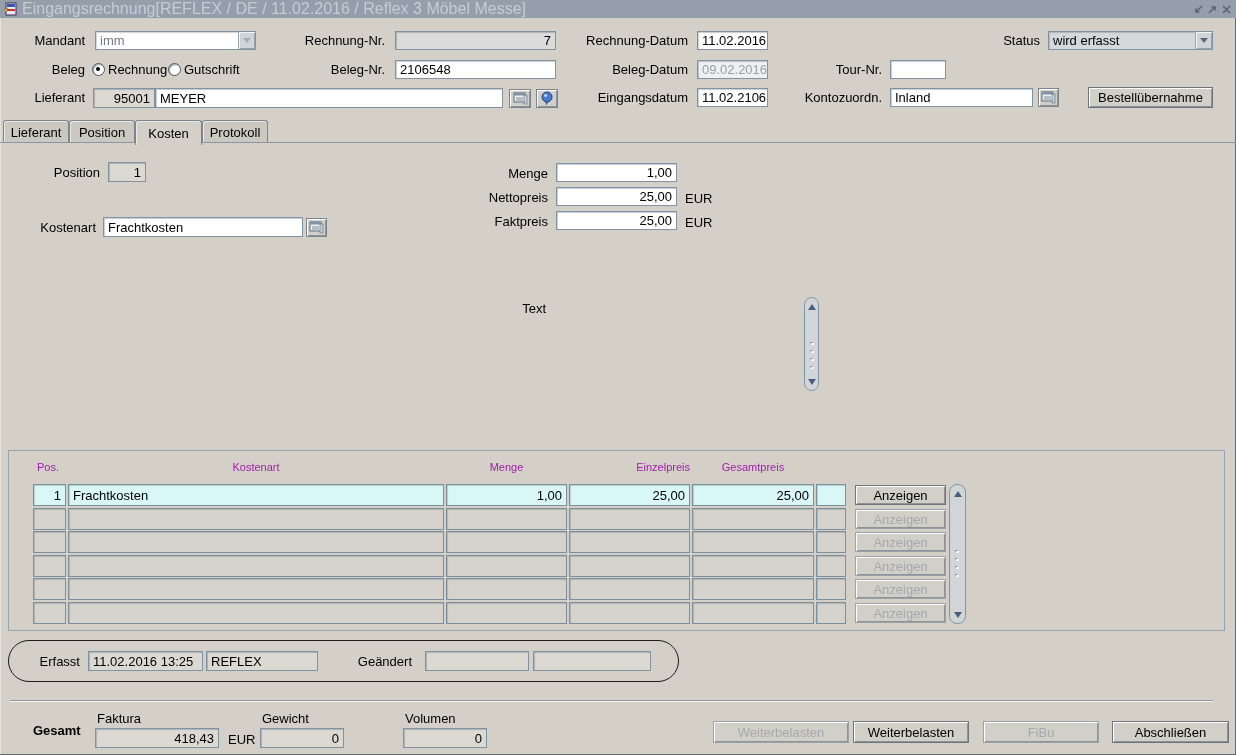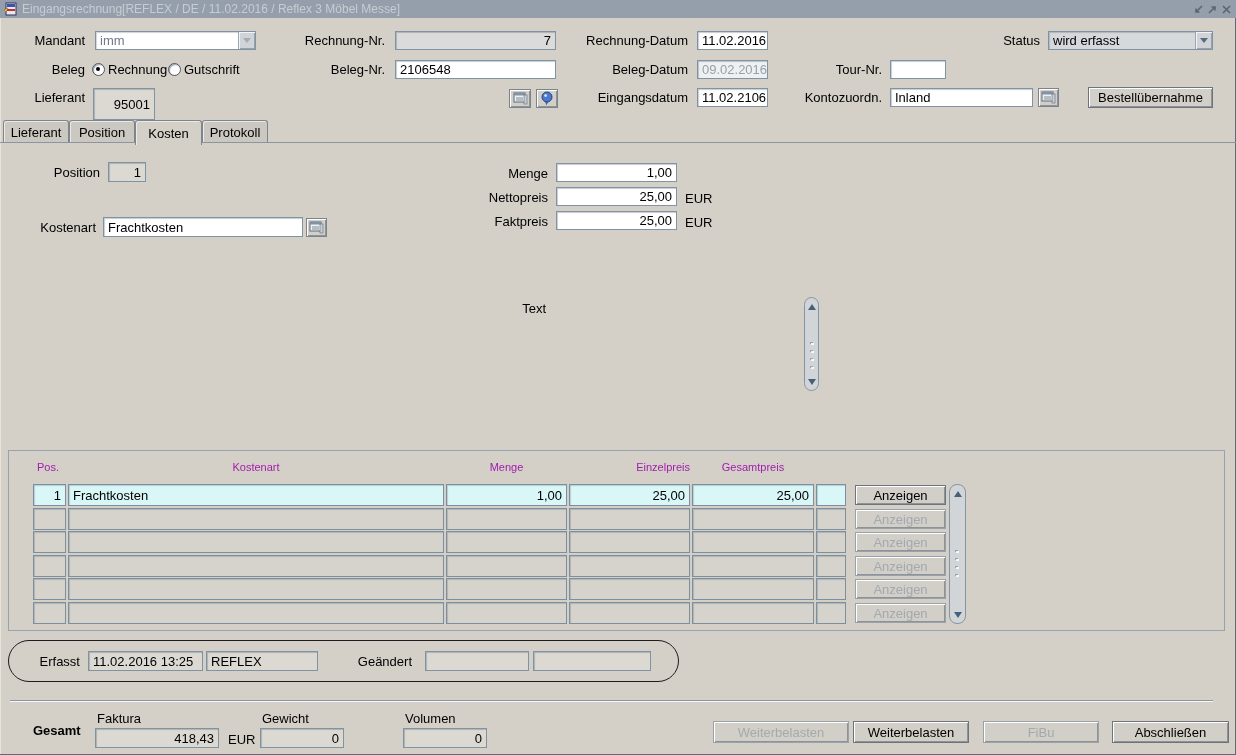--- a/index.html
+++ b/index.html
@@ -1,21 +1,21 @@
 <!DOCTYPE html>
 <html><head>
 <meta charset="utf-8">
 <style>
   html,body{margin:0;padding:0;background:#6e6e6e;font-family:"Liberation Sans",sans-serif;}
   #app{position:relative;width:1236px;height:755px;background:#d4d0c8;overflow:hidden;
        box-shadow:inset -1px -1px 0 #5f6a74, inset 1px 0 0 #e6e3dd;}
   .abs{position:absolute;}
   
   #titlebar{position:absolute;left:0;top:0;width:1236px;height:18px;background:#959fab;display:flex;align-items:center;}
-  #titlebar .ttl{color:#c7ccd3;font-size:12px;white-space:nowrap;}
+  #titlebar .ttl{color:#c7ccd3;font-size:16px;white-space:nowrap;}
   .winbtn{width:14px;height:14px;display:flex;align-items:center;justify-content:center;}
   
   .lbl{position:absolute;font-size:13px;color:#000;white-space:nowrap;}
   .lbl.r{text-align:right;}
   
   .fld{position:absolute;background:#fff;border:1px solid #7f93a3;font-size:13px;color:#000;
        display:flex;align-items:center;padding:0 4px;box-sizing:border-box;
        box-shadow:inset 1px 1px 1px rgba(70,85,100,.30);white-space:nowrap;overflow:hidden;}
   .fld.num{justify-content:flex-end;}
   .fld.gray{background:#dcd9d3;}
@@ -139,21 +139,22 @@
   <div class="lbl r" style="left:285px;top:62px;width:100px;">Beleg-Nr.</div>
   <div class="fld" style="left:395px;top:60px;width:161px;height:19px;">2106548</div>
 
   <div class="lbl r" style="left:575px;top:62px;width:113px;">Beleg-Datum</div>
   <div class="fld ghost" style="left:697px;top:60px;width:71px;height:19px;">09.02.2016</div>
 
   <div class="lbl r" style="left:800px;top:62px;width:82px;">Tour-Nr.</div>
   <div class="fld" style="left:890px;top:60px;width:56px;height:19px;"></div>
 
   <div class="lbl r" style="left:0;top:90px;width:85px;">Lieferant</div>
-  <div class="fld num gray" style="left:93px;top:88px;width:62px;height:32px;">95001</div>
+  <div class="fld num gray" style="left:93px;top:88px;width:62px;height:20px;">95001</div>
+  <div class="fld" style="left:155px;top:88px;width:348px;height:20px;">MEYER</div>
   <div class="iconbtn" style="left:509px;top:89px;width:22px;height:19px;">
     <svg width="15" height="13" viewBox="0 0 15 13">
       <rect x="1" y="1" width="11" height="9" fill="#eef1f4" stroke="#5a6c7c"></rect>
       <rect x="1" y="1" width="11" height="2.5" fill="#8094a6"></rect>
       <line x1="3" y1="6" x2="10" y2="6" stroke="#7d8a96" stroke-width="1"></line>
       <line x1="3" y1="8" x2="10" y2="8" stroke="#7d8a96" stroke-width="1"></line>
       <rect x="11" y="3" width="3" height="9" fill="#c9ced3" stroke="#5a6c7c" stroke-width="0.6"></rect>
     </svg>
   </div>
   <div class="iconbtn" style="left:536px;top:89px;width:22px;height:19px;">

